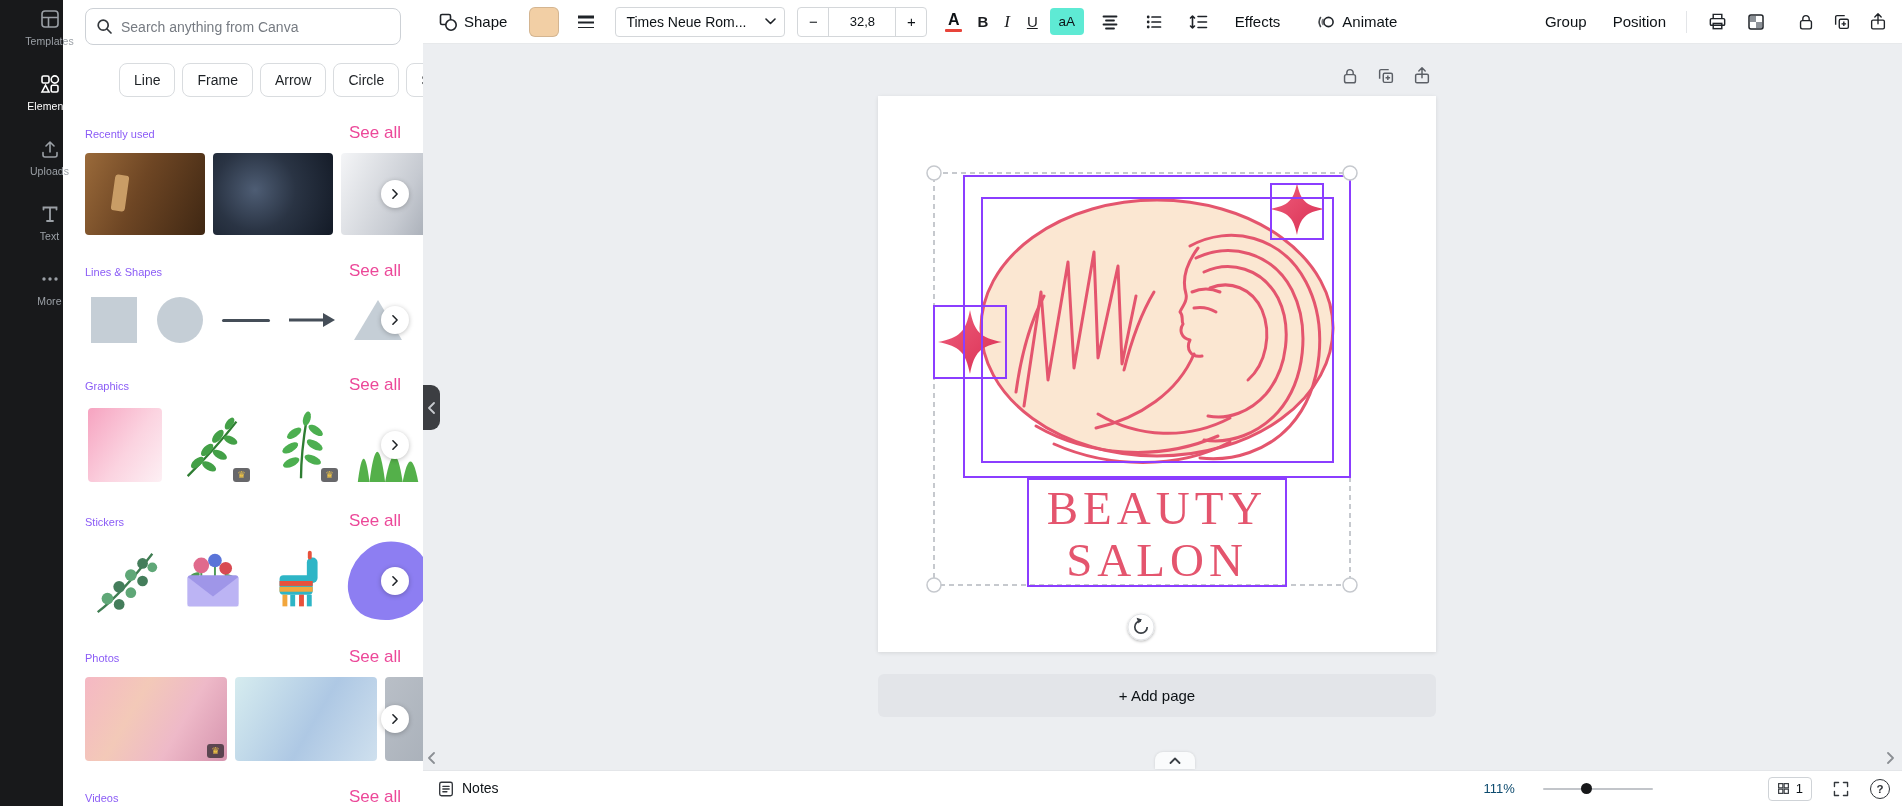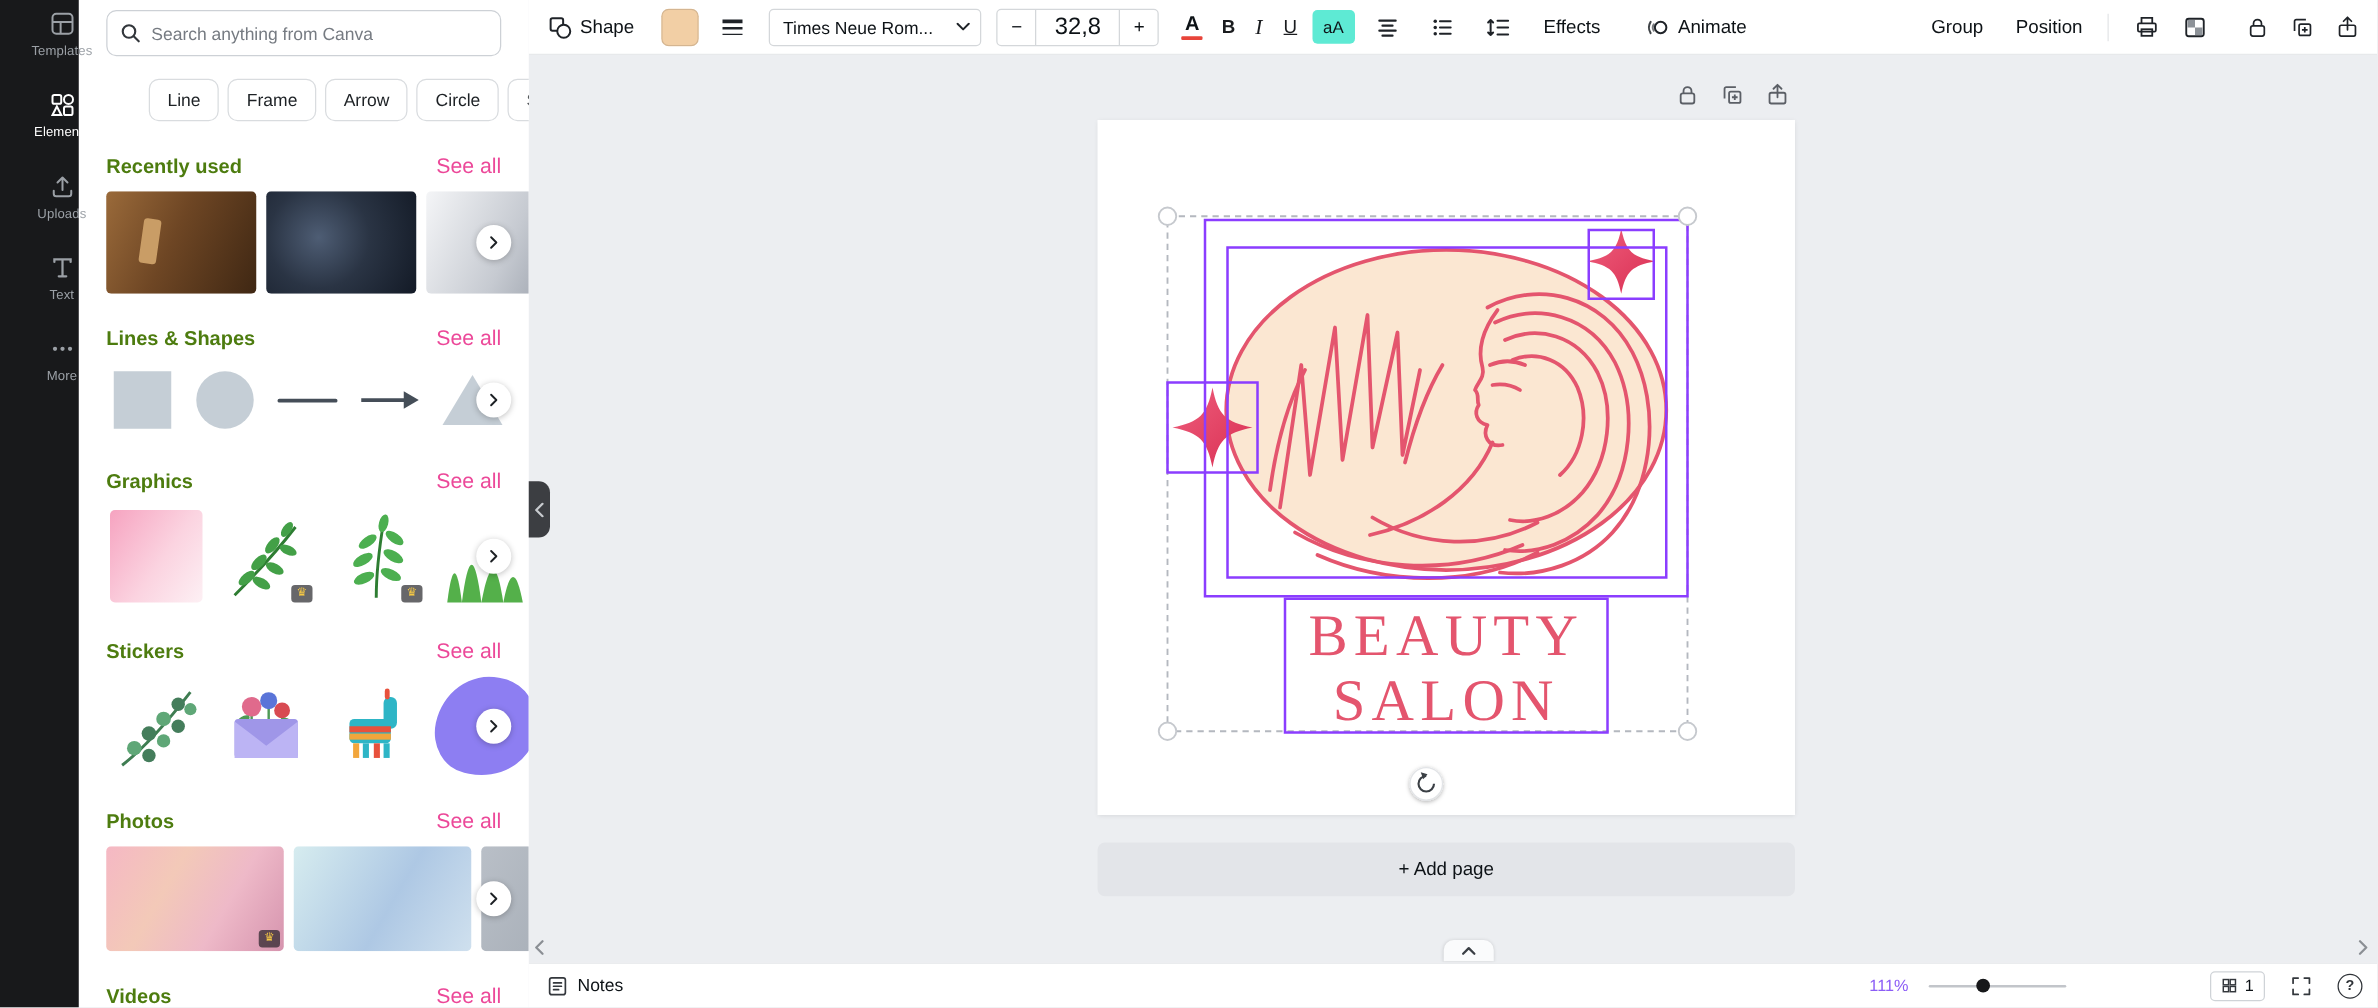--- a/index.html
+++ b/index.html
@@ -17,21 +17,21 @@
   
   .panel { position:absolute; left:63px; top:0; bottom:0; width:360px; background:#ffffff; z-index:30; overflow:hidden; }
   .search-wrap { position:relative; margin:8px 22px 0 22px; height:37px; border:1px solid #cdd1d6; border-radius:8px;
                  display:flex; align-items:center; padding:0 10px; gap:8px; background:#fff; }
   .search-wrap input { border:0; outline:none; flex:1; font-size:14px; font-family:"Liberation Sans",sans-serif; color:#1d2125; background:transparent; }
   .search-wrap input::placeholder { color:#767b82; }
   .chips { display:flex; gap:7px; margin:18px 0 0 22px;padding-left:34px; }
   .chip { height:34px; padding:0 14px; border:1px solid #d9dcdf; border-radius:8px; background:#fff;
           font-size:14px; color:#1d2125; display:flex; align-items:center; white-space:nowrap; cursor:pointer; }
   .sec-head { display:flex; justify-content:space-between; align-items:baseline; margin:26px 22px 0 22px; }
-  .sec-title { font-size:16px; font-weight:700; color:#4d7c0f; }
+  .sec-title { font-size:11px; font-weight:400; color:#8b5cf6; }
   .see-all { font-size:17px; color:#ec4899; cursor:pointer; }
   .row { position:relative; display:flex; gap:8px; margin-top:10px; padding-left:22px; width:360px; overflow:hidden; }
   .thumb { border-radius:4px; flex:0 0 auto; position:relative; overflow:hidden; }
   .thumb.sm { width:120px; height:82px; }
   .thumb.ph { width:142px; height:84px; }
   .tile { width:58px; height:58px; flex:0 0 auto; display:flex; align-items:center; justify-content:center; }
   .gtile { width:80px; height:80px; flex:0 0 auto; display:flex; align-items:center; justify-content:center; position:relative; }
   .r-wood { background:linear-gradient(115deg,#9a6a3a 0%,#6e4624 45%,#3f2713 100%); }
   .r-wood i { position:absolute; left:28px; top:22px; width:14px; height:36px; background:#c99d66; border-radius:3px; transform:rotate(8deg); }
   .r-dark { background:radial-gradient(circle at 35% 45%, #4e5d74 0%, #2a3444 45%, #131a26 100%); }
@@ -57,21 +57,21 @@
   .tb-left { display:flex; align-items:center; height:100%; padding-left:15px; }
   .tb-btn { display:flex; align-items:center; gap:6px; cursor:pointer; }
   .tb-label { font-size:15px; color:#0d1216; }
   .swatch { width:30px; height:30px; border-radius:6px; background:#f2cfa5; box-shadow:inset 0 0 0 1px rgba(0,0,0,.12); cursor:pointer; }
   .font-box { width:170px; height:30px; border:1px solid #d4d7da; border-radius:4px; display:flex; align-items:center;
               padding:0 8px 0 10px; justify-content:space-between; cursor:pointer; }
   .font-box span { font-size:14px; color:#0d1216; white-space:nowrap; overflow:hidden; }
   .size-group { height:30px; border:1px solid #d4d7da; border-radius:4px; display:flex; align-items:stretch; overflow:hidden; }
   .size-cell { display:flex; align-items:center; justify-content:center; font-size:15px; color:#0d1216; cursor:pointer; }
   .size-cell.btn { width:30px; }
-  .size-cell.val { width:68px; border-left:1px solid #d4d7da; border-right:1px solid #d4d7da; font-size:19px; }
+  .size-cell.val { width:68px; border-left:1px solid #d4d7da; border-right:1px solid #d4d7da; font-size:13px; }
   .fmt { font-size:15px; color:#1a1c1f; cursor:pointer; text-align:center; }
   .color-a { display:flex; flex-direction:column; align-items:center; cursor:pointer; }
   .color-a .a { font-size:16px; font-weight:700; line-height:17px; }
   .color-a .bar { width:17px; height:3.5px; background:#e8443a; border-radius:1px; margin-top:1px; }
   .case-box { width:34px; height:27px; background:#5eead4; border-radius:4px; display:flex; align-items:center; justify-content:center;
               font-size:13.5px; cursor:pointer; }
   .tb-right { position:absolute; right:0; top:0; height:100%; display:flex; align-items:center; padding-right:14px; }
   .vdiv { width:1px; height:22px; background:#e3e5e8; }.mr12{margin-right:12px}.mr15{margin-right:15px}.mr16{margin-right:16px}
   .mr17{margin-right:17px}.mr18{margin-right:18px}.mr20{margin-right:20px}.mr22{margin-right:22px}.mr24{margin-right:24px}
   .mr26{margin-right:26px}.mr30{margin-right:30px}.mr36{margin-right:36px}
@@ -86,21 +86,21 @@
   .bottom-pill { position:absolute; left:1155px; top:752px; width:40px; height:17px; background:#fafbfc;
                  border-radius:8px 8px 0 0; box-shadow:0 0 3px rgba(0,0,0,.12); display:flex; align-items:center; justify-content:center; cursor:pointer; }
   .scroll-arrow { position:absolute; top:752px; z-index:6; opacity:.75; cursor:pointer; }
 
   
   .statusbar { position:absolute; left:423px; right:0; bottom:0; height:36px; background:#fff; border-top:1px solid #e4e6e9;
                display:flex; align-items:center; z-index:25; }
   .notes-btn { display:flex; gap:7px; margin-left:14px; cursor:pointer; }
   .notes-btn span { font-size:14px; color:#0d1216; }
   .sb-right { position:absolute; right:0; display:flex; align-items:center; padding-right:12px; }
-  .zoom-text { font-size:13px; color:#8b5cf6; margin-right:16px; }
+  .zoom-text { font-size:13px; color:#0c4a6e; margin-right:28px; }
   .slider { position:relative; width:110px; height:14px; margin-right:115px; cursor:pointer; }
   .slider .track { position:absolute; left:0; right:0; top:6px; height:2px; background:#c2c5ca; border-radius:1px; }
   .slider .thumb { position:absolute; left:35%; top:1.5px; width:11px; height:11px; border-radius:50%; background:#17181a; }
   .page-ind { height:24px; border:1px solid #cfd3d7; border-radius:4px; display:flex; align-items:center; gap:6px;
               padding:0 8px; margin-right:20px; cursor:pointer; }
   .page-ind span { font-size:13px; color:#0d1216; }
   .help-btn { width:20px; height:20px; border:1.6px solid #2f3338; border-radius:50%; display:flex; align-items:center;
               justify-content:center; font-size:11.5px; font-weight:700; color:#2f3338; margin-left:20px; cursor:pointer; }
 </style>
 </head>

